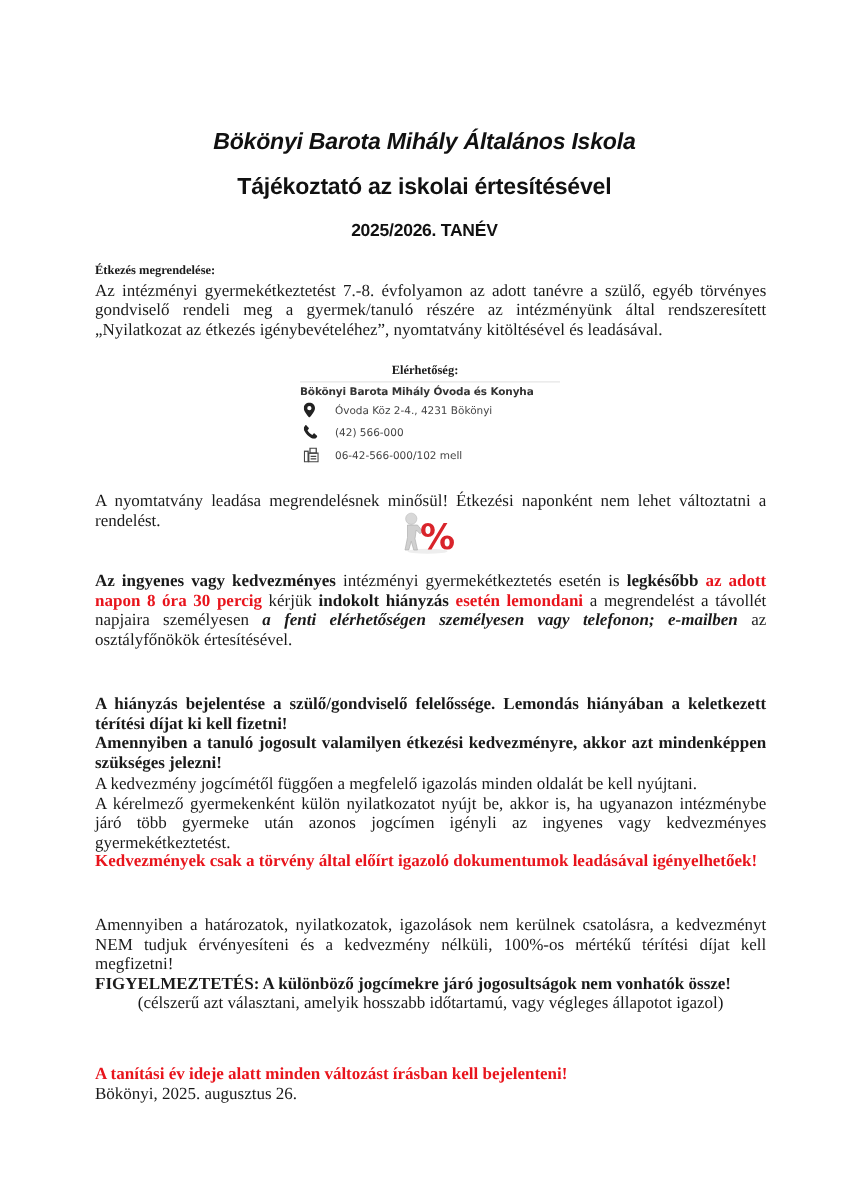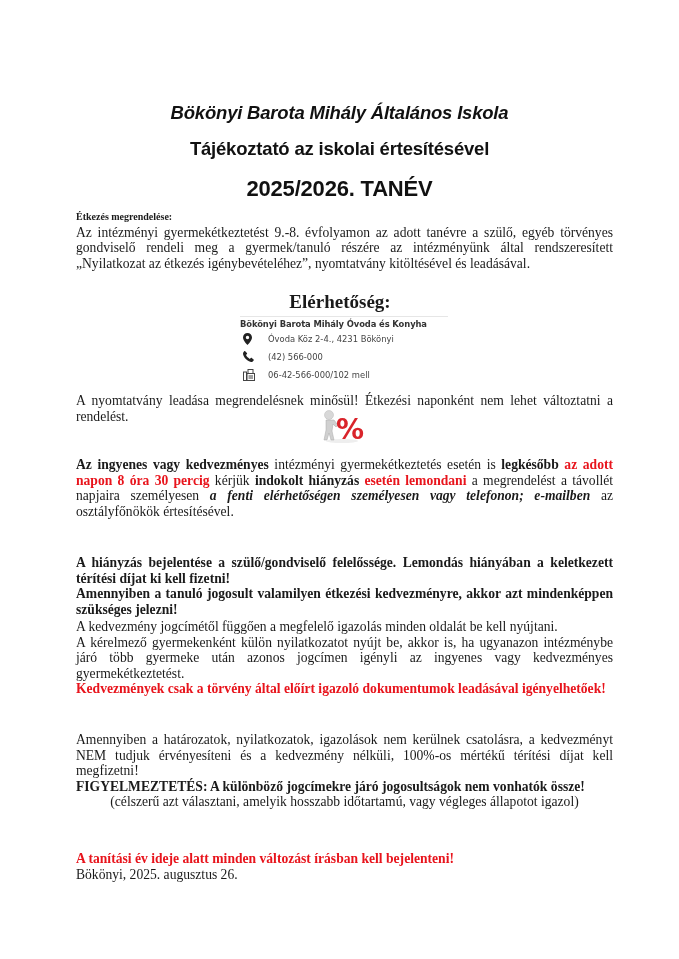--- a/index.html
+++ b/index.html
@@ -3,31 +3,31 @@
   <meta charset="utf-8">
   <style>
     * { margin: 0; padding: 0; box-sizing: border-box; }
     html, body { width: 679px; height: 959px; background: #ffffff; overflow: hidden; }
     body { position: relative; font-family: "Liberation Serif", serif; color: #1a1a1a; }
     .page { position: absolute; left: 0; top: 16px; width: 679px; height: 959px; }
 
     .title-block { position: absolute; left: 0; width: 679px; text-align: center; font-family: "Liberation Sans", sans-serif; font-weight: bold; color: #111; }
     .t1 { top: 86px; font-size: 18.5px; font-style: italic; letter-spacing: -0.2px; }
     .t2 { top: 122px; font-size: 18.5px; letter-spacing: -0.2px; }
-    .t3 { top: 160px; font-size: 22px; letter-spacing: -0.2px; }
+    .t3 { top: 160px; font-size: 14px; letter-spacing: -0.2px; }
 
     .body-text { position: absolute; left: 76px; width: 537px; font-size: 13.6px; line-height: 15.6px; text-align: justify; }
     .bold { font-weight: bold; }
     .red { color: #e8141c; }
     .bi { font-weight: bold; font-style: italic; }
 
     .sec-heading { font-weight: bold; font-size: 10px; display: block; }
 
     .contact { position: absolute; left: 240px; top: 275px; width: 208px; }
-    .contact-title { font-family: "Liberation Serif", serif; font-weight: bold; font-size: 19px; text-align: center; margin-left: -8px; }
+    .contact-title { font-family: "Liberation Serif", serif; font-weight: bold; font-size: 10px; text-align: center; margin-left: -8px; }
     .contact-sep { height: 1px; background: #e6e6e6; margin-top: 3px; width: 208px; }
     .contact-org { font-family: "DejaVu Sans", sans-serif; font-size: 8.4px; font-weight: bold; color: #333; margin-top: 2px; letter-spacing: -0.1px; }
     .contact-row { display: flex; align-items: center; height: 17px; margin-top: 1px; }
     .contact-row .ic { width: 16px; height: 14px; display: flex; align-items: center; justify-content: flex-start; margin-left: 3px; margin-right: 9px; }
     .contact-row .txt { font-family: "DejaVu Sans", sans-serif; font-size: 8.4px; color: #444; }
 
     .percent-img { position: absolute; left: 318px; top: 392px; width: 48px; height: 36px; }
 
     .indent-center { display: block; text-align: center; font-size: 13.6px; }
   </style>
@@ -35,21 +35,21 @@
 <body>
 
 <div class="page">
 
   <div class="title-block t1">Bökönyi Barota Mihály Általános Iskola</div>
   <div class="title-block t2">Tájékoztató az iskolai értesítésével</div>
   <div class="title-block t3">2025/2026. TANÉV</div>
 
   <div class="body-text" style="top: 193px;">
     <span class="sec-heading">Étkezés megrendelése:</span>
-    <span>Az intézményi gyermekétkeztetést 9.-8. évfolyamon az adott tanévre a szülő, egyéb törvényes gondviselő rendeli meg a gyermek/tanuló részére az intézményünk által rendszeresített „Nyilatkozat az étkezés igénybevételéhez”, nyomtatvány kitöltésével és leadásával.</span>
+    <span>Az intézményi gyermekétkeztetést 7.-8. évfolyamon az adott tanévre a szülő, egyéb törvényes gondviselő rendeli meg a gyermek/tanuló részére az intézményünk által rendszeresített „Nyilatkozat az étkezés igénybevételéhez”, nyomtatvány kitöltésével és leadásával.</span>
   </div>
 
   <div class="contact">
     <div class="contact-title">Elérhetőség:</div>
     <div class="contact-sep"></div>
     <div class="contact-org">Bökönyi Barota Mihály Óvoda és Konyha</div>
     <div class="contact-row">
       <span class="ic">
         <svg width="9" height="12" viewBox="0 0 9 12">
             <path d="M4.5 0C2 0 0 2 0 4.5 0 7.5 4.5 12 4.5 12S9 7.5 9 4.5C9 2 7 0 4.5 0zm0 6.2a1.7 1.7 0 1 1 0-3.4 1.7 1.7 0 0 1 0 3.4z" fill="#222"></path>

